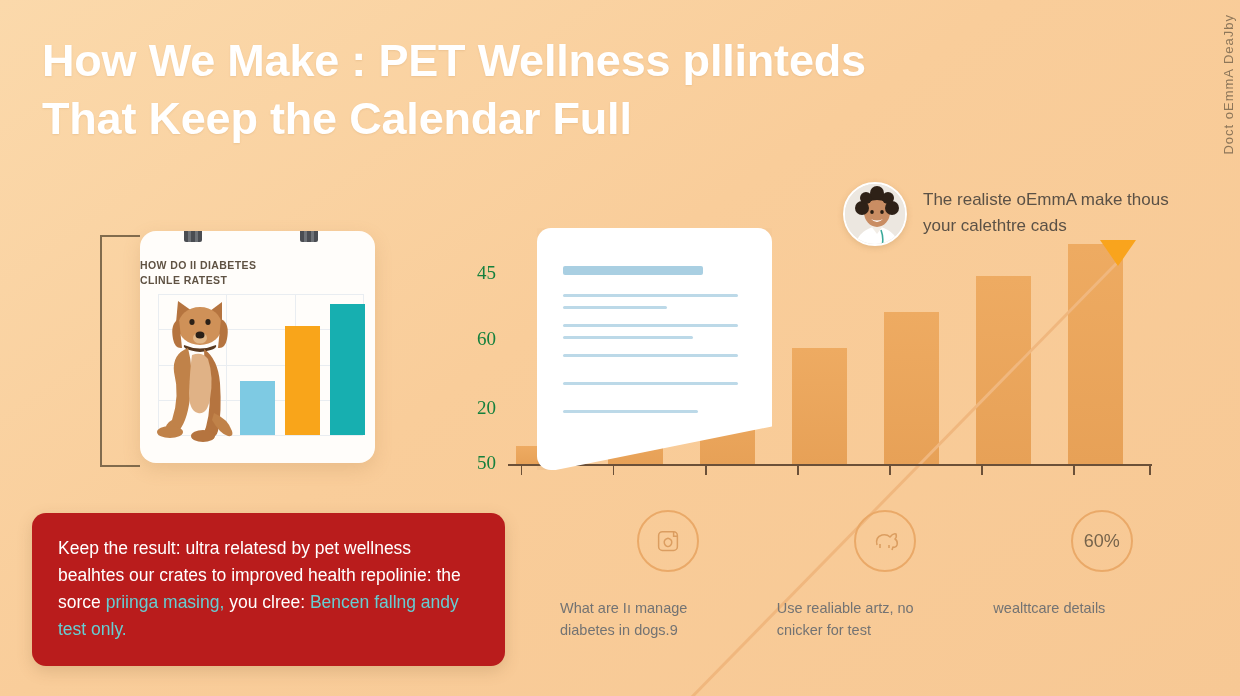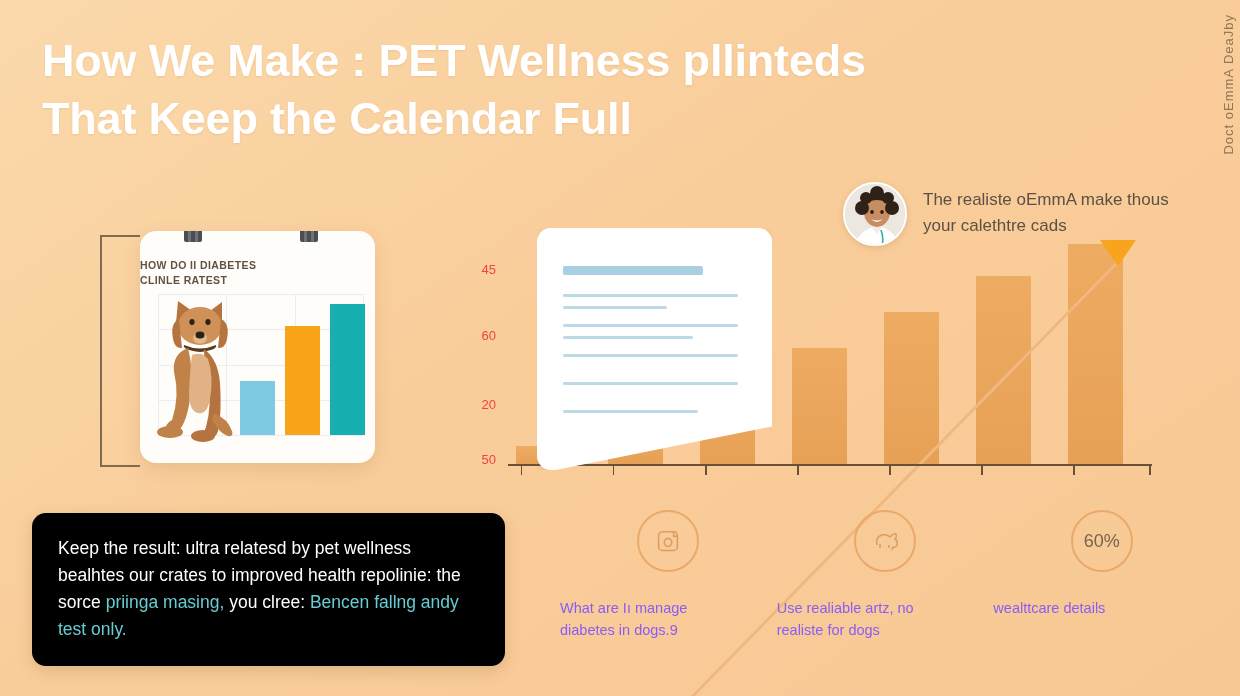--- a/index.html
+++ b/index.html
@@ -66,21 +66,21 @@
   .grid .h { left:0; right:0; height:1px; }
   .grid .v { top:0; bottom:0; width:1px; }
   .calbar { position:absolute; bottom:0; }
   .dog {
     position:absolute; left:-10px; bottom:-8px; width:92px; height:150px;
   }
 
   
   .chart { position:absolute; left:470px; top:240px; width:700px; height:235px; }
   .ylab {
-    position:absolute; left:0; color:#ef4444; font-size:13px; text-align:right; width:26px;
+    position:absolute; left:0; color:#15803d; font-size:19px; text-align:right; width:26px;font-family:Liberation Serif, serif;
   }
   .axis {
     position:absolute; left:38px; right:18px; bottom:9px; height:2px; background:#6b5038;
   }
   .tick { position:absolute; top:2px; width:1.5px; height:9px; background:#6b5038; }
   .plot { position:absolute; left:38px; right:18px; bottom:11px; top:0; }
   .mbar {
     position:absolute; bottom:0; background:linear-gradient(180deg,#eeab62,#e7a157);
   }
   .trend {
@@ -110,35 +110,35 @@
   .avatar {
     width:64px; height:64px; border-radius:50%; overflow:hidden; flex:0 0 64px;
     border:2px solid #ffffff; box-shadow:0 2px 6px rgba(150,105,55,.22);
     background:#e8e3dc; position:relative;
   }
   .doccap-text { color:#5b5146; font-size:17px; line-height:1.5; padding-top:5px; }
 
   
   .quote {
     position:absolute; left:32px; top:513px; width:473px; height:153px;
-    background:#000000; border-radius:14px; padding:22px 26px;
+    background:#b91c1c; border-radius:14px; padding:22px 26px;
     color:#ffffff; font-size:17.5px; line-height:1.55;
     box-shadow:0 5px 16px rgba(120,85,45,.2);
   }
   .quote .hl { color:#66cdd2; }
 
   
   .features { position:absolute; left:560px; top:510px; width:650px; display:flex; }
   .feat { flex:1; }
   .feat .ico {
     width:62px; height:62px; border-radius:50%; border:2px solid #e9a765;
     margin:0 auto 26px; display:flex; align-items:center; justify-content:center;
     color:#6b5b45; font-size:18px; opacity:.92;
   }
-  .feat .ftxt { color:#8b5cf6; font-size:14.5px; line-height:1.5;margin-top:20px; }
+  .feat .ftxt { color:#737373; font-size:14.5px; line-height:1.5;margin-top:20px; }
 </style>
 </head>
 <body>
 
 <div class="title">
   <span>How We Make : PET Wellness pllinteds</span>
   <span class="l2">That Keep the Calendar Full</span>
 </div>
 
 <div class="sidetext">Doct oEmmA DeaJby</div>
@@ -286,21 +286,21 @@
   </div>
 
   <div class="feat">
     <div class="ico">
       <svg viewBox="0 0 32 32" width="32" height="32" fill="none" stroke="#d99a5c" stroke-width="1.6" stroke-linejoin="round">
         <path d="M8 20 q-2 -8 5 -10 q5 -1 8 2 q3 -4 6 -3 q1 3 -1 5 q3 2 2 6 q-1 3 -4 2 l-1 3 M11 19 l0 4 M20 20 l0 3"></path>
       </svg>
     </div>
     <div class="ftxt">
       <div>Use realiable artz, no</div>
-      <div>realiste for dogs</div>
+      <div>cnicker for test</div>
     </div>
   </div>
 
   <div class="feat">
     <div class="ico">
       <span>60%</span>
     </div>
     <div class="ftxt">
       <div>wealttcare details</div>
     </div>

